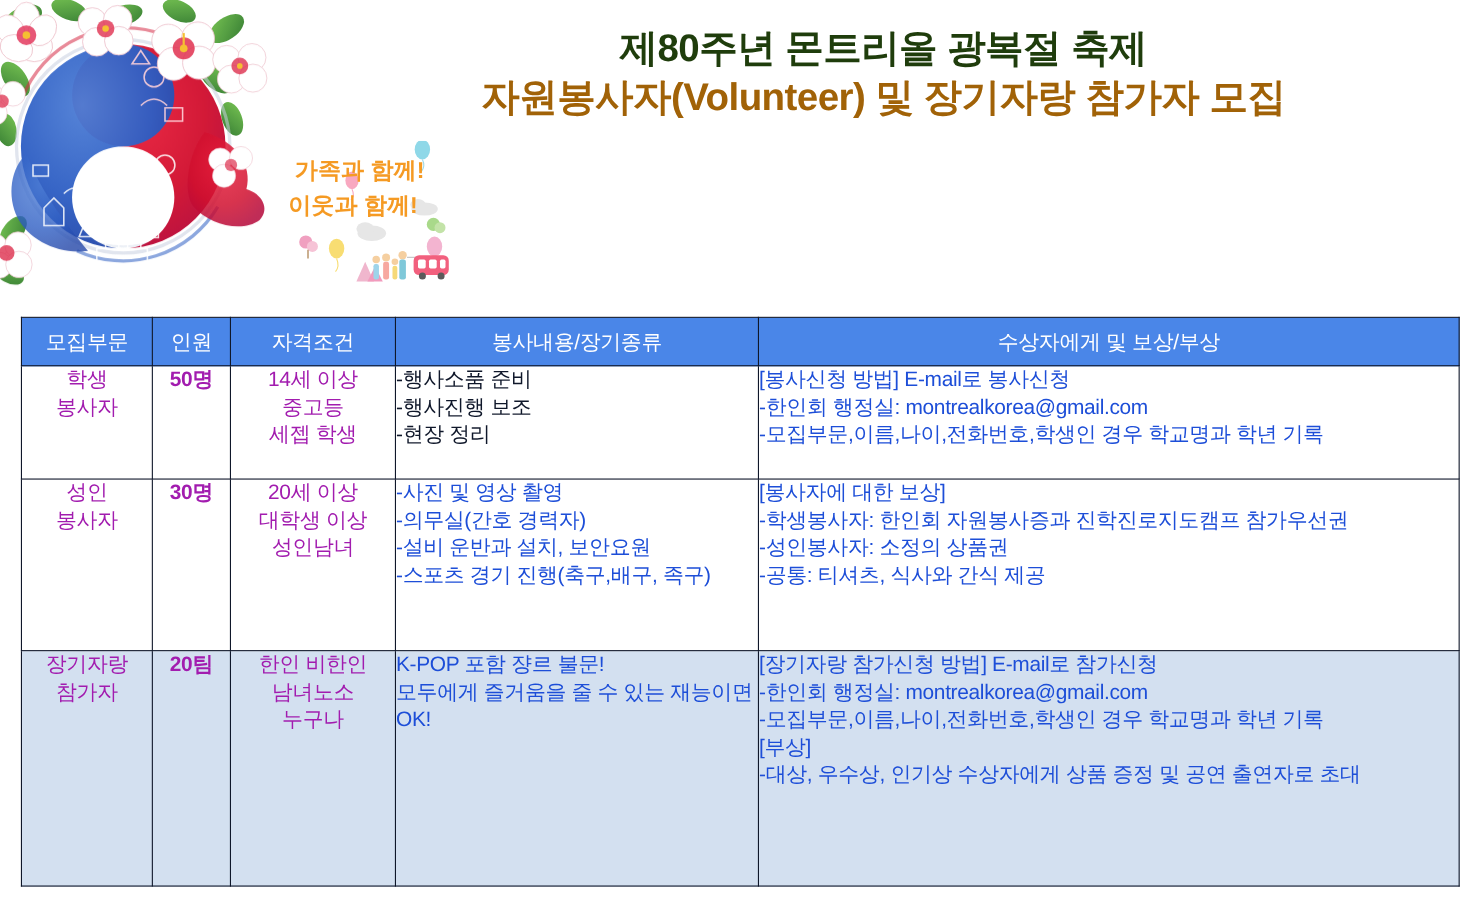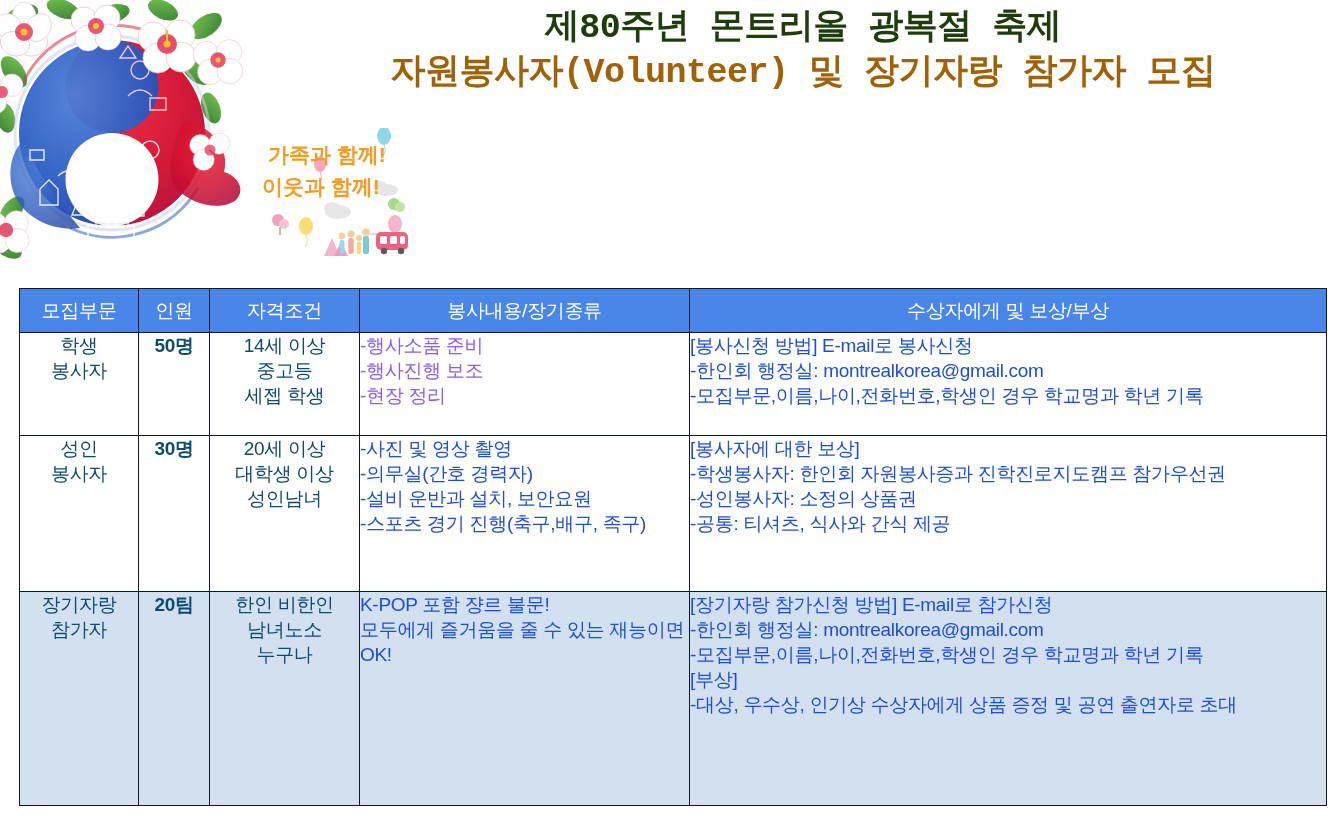--- a/index.html
+++ b/index.html
@@ -26,24 +26,23 @@
     position: absolute;
     left: 258px; top: 128px;
     width: 160px; height: 130px;
     overflow: hidden;
   }
   .art-slogan svg { display: block; }
 
   
   .header {
     position: absolute;
-    left: 262px; top: 6px;
+    left: 262px; top: 22px;
     width: 1082px;
     text-align: center;
-    font-family: Liberation Mono, monospace;
   }
   .title-line1 {
     color: #1f3d0c;
     font-size: 35px;
     font-weight: bold;
     letter-spacing: -0.5px;
     line-height: 44px;
     white-space: nowrap;
   }
   .title-line2 {
@@ -93,32 +92,32 @@
   .c2 { width: 71px; }
   .c3 { width: 150px; }
   .c4 { width: 330px; }
   .c5 { width: 637px; }
 
   td.ctr {
     text-align: center;
     font-size: 19px;
     line-height: 25px;
     letter-spacing: -0.3px;
-    color: #0c4a6e;
+    color: #a21caf;
     padding: 14px 4px 10px 4px;
   }
   td.lft {
     text-align: left;
     font-size: 19px;
     line-height: 25px;
     letter-spacing: -0.3px;
     color: #1d4ed8;
     padding: 14px 6px 10px 8px;
   }
-  td.lft.olive { color: #8b5cf6; }
+  td.lft.olive { color: #0f172a; }
   tr.r1 td { height: 103px; }
   tr.r2 td { height: 156px; }
   tr.r3 td { height: 214px; }
   tr.r3 td { background: #d3e0f0; }
 
   .cell-lines > div { white-space: normal; }
   .nowrapline { white-space: nowrap; }
   .b { font-weight: bold; }
 </style>
 </head>

